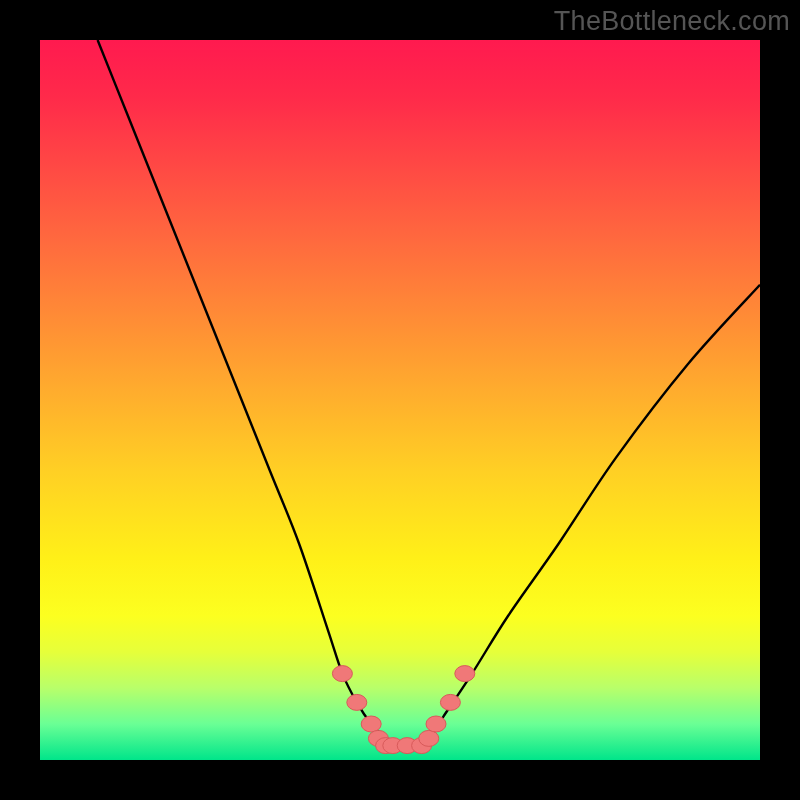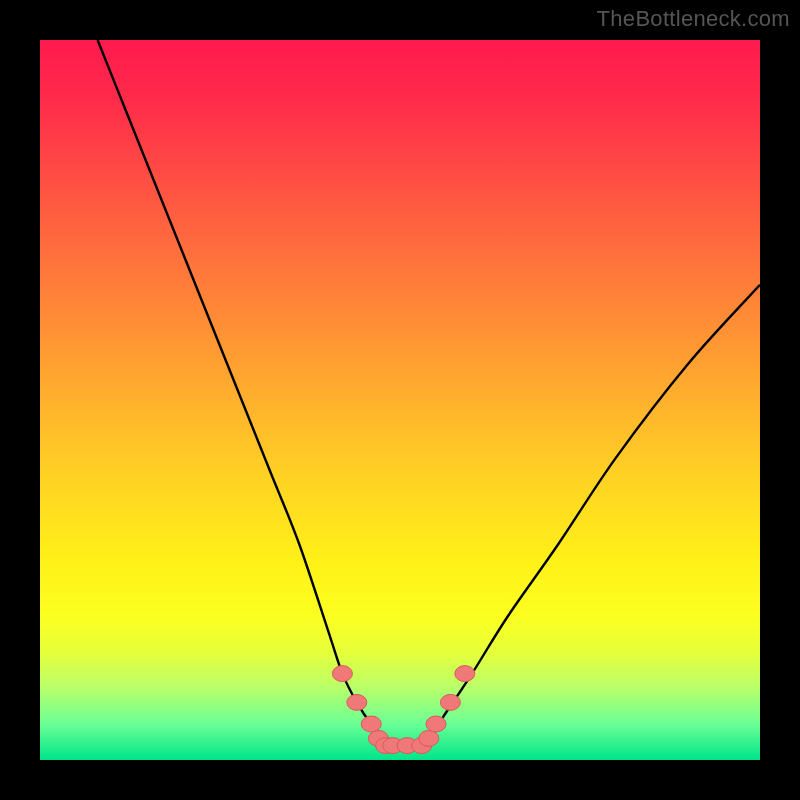--- a/index.html
+++ b/index.html
@@ -38,21 +38,21 @@
       #b8ff6a 90%,
       #6aff95 95%,
       #00e58a 100%
     );
   }
   .watermark {
     position: absolute;
     top: 6px;
     right: 10px;
     color: #555;
-    font-size: 22px;
+    font-size: 27px;
     font-weight: 500;
     letter-spacing: 0.3px;
     user-select: none;
   }
   svg.curve {
     position: absolute;
     left: 0;
     top: 0;
     width: 720px;
     height: 720px;

